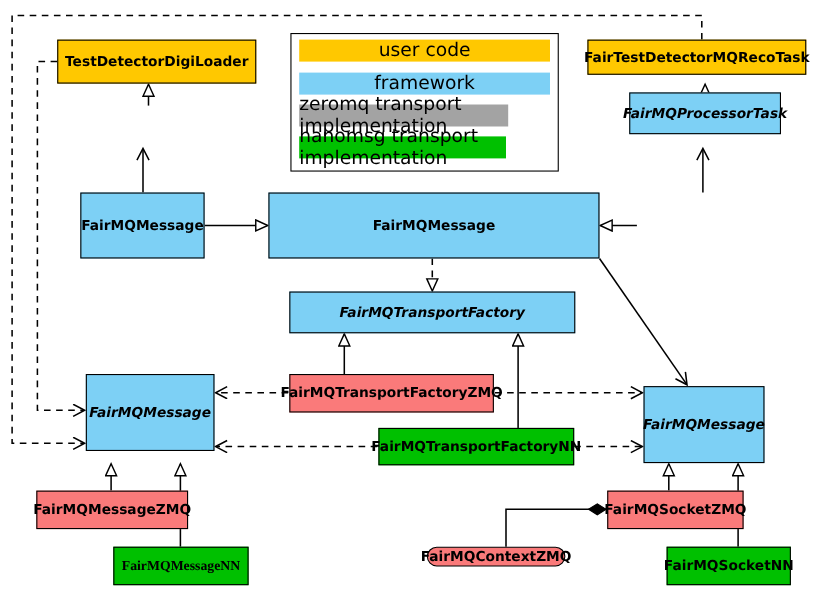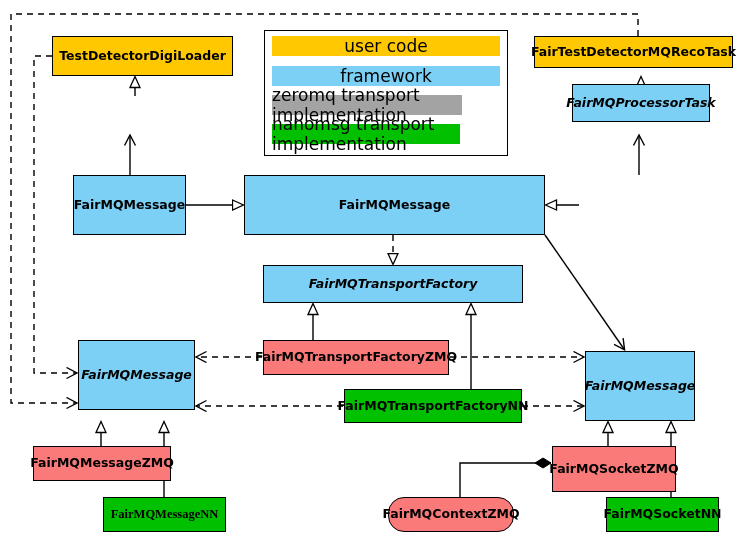--- a/index.html
+++ b/index.html
@@ -104,19 +104,19 @@
   <div class="node" style="left:344px;top:389px;width:178px;height:34px;background:#00C000;">FairMQTransportFactoryNN</div>
 
   <div class="node abstract" style="left:78px;top:340px;width:117px;height:70px;background:#7DD0F5;">FairMQMessage</div>
 
   <div class="node abstract" style="left:585px;top:351px;width:110px;height:70px;background:#7DD0F5;">FairMQMessage</div>
 
   <div class="node" style="left:33px;top:446px;width:138px;height:35px;background:#FA7A7A;">FairMQMessageZMQ</div>
 
   <div class="node" style="left:103px;top:497px;width:123px;height:35px;background:#00C000;font-family:Liberation Serif, serif;">FairMQMessageNN</div>
 
-  <div class="node" style="left:552px;top:446px;width:124px;height:46px;background:#FA7A7A;">FairMQSocketZMQ</div>
+  <div class="node" style="left:552px;top:446px;width:124px;height:35px;background:#FA7A7A;">FairMQSocketZMQ</div>
 
   <div class="node" style="left:606px;top:497px;width:113px;height:35px;background:#00C000;">FairMQSocketNN</div>
 
-  <div class="node" style="left:388px;top:497px;width:126px;height:35px;background:#FA7A7A;border-radius:16px;">FairMQContextZMQ</div>
+  <div class="node" style="left:388px;top:497px;width:126px;height:18px;background:#FA7A7A;border-radius:16px;">FairMQContextZMQ</div>
 
 </div>
 
 </body></html>

